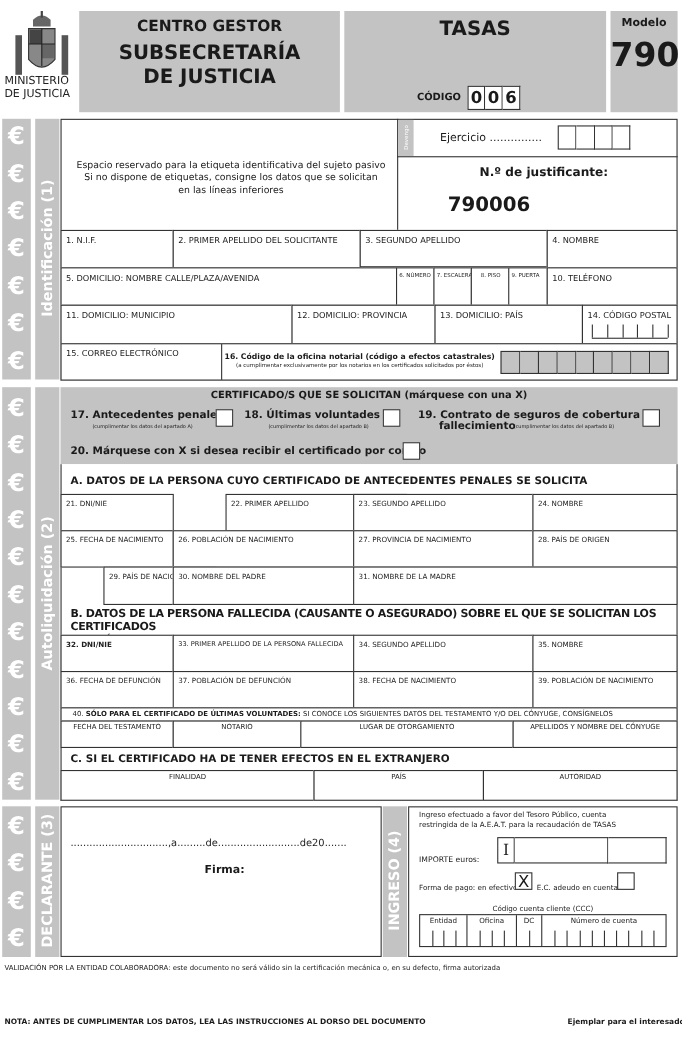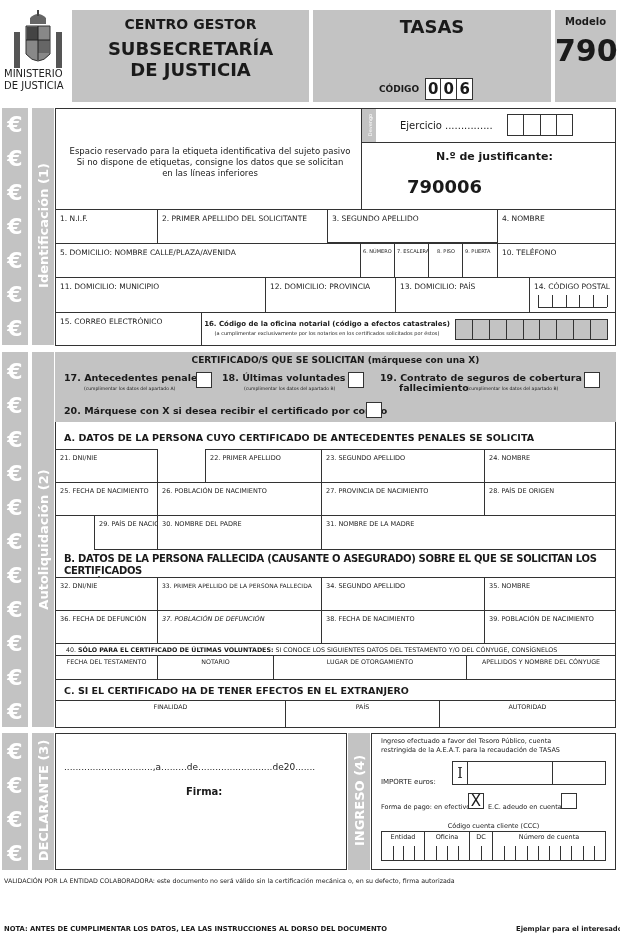--- a/index.html
+++ b/index.html
@@ -249,37 +249,37 @@
   </div>
 <div class="cell" style="left:321px;top:515px;width:295px;height:35px;">
     <span class="lbl" style="font-size:6.5px;">31. NOMBRE DE LA MADRE</span>
   </div>
 
 <div class="abs bold" style="left:64px;top:553px;font-size:10px;line-height:12px;">
   <div style="letter-spacing:-0.3px;">B. DATOS DE LA PERSONA FALLECIDA (CAUSANTE O ASEGURADO) SOBRE EL QUE SE SOLICITAN LOS CERTIFICADOS</div>
   <div style="padding-left:12px;">DE ÚLTIMAS VOLUNTADES O DE CONTRATOS DE SEGUROS DE COBERTURA POR FALLECIMIENTO</div>
 </div>
 <div class="cell" style="left:55px;top:577px;width:103px;height:34px;">
-    <span class="lbl" style="font-size:6.5px;">32. DNI/NIE</span>
+    <span class="lbl" style="font-size:6.5px;font-weight:bold;">32. DNI/NIE</span>
   </div>
 <div class="cell" style="left:157px;top:577px;width:165px;height:34px;">
     <span class="lbl" style="font-size:6px;">33. PRIMER APELLIDO DE LA PERSONA FALLECIDA</span>
   </div>
 <div class="cell" style="left:321px;top:577px;width:164px;height:34px;">
     <span class="lbl" style="font-size:6.5px;">34. SEGUNDO APELLIDO</span>
   </div>
 <div class="cell" style="left:484px;top:577px;width:132px;height:34px;">
     <span class="lbl" style="font-size:6.5px;">35. NOMBRE</span>
   </div>
 
 <div class="cell" style="left:55px;top:610px;width:118px;height:34px;">
     <span class="lbl" style="font-size:6.5px;">36. FECHA DE DEFUNCIÓN</span>
   </div>
 <div class="cell" style="left:157px;top:610px;width:165px;height:34px;">
-    <span class="lbl" style="font-size:6.5px;font-style:italic;">37. POBLACIÓN DE DEFUNCIÓN</span>
+    <span class="lbl" style="font-size:6.5px;">37. POBLACIÓN DE DEFUNCIÓN</span>
   </div>
 <div class="cell" style="left:321px;top:610px;width:164px;height:34px;">
     <span class="lbl" style="font-size:6.5px;">38. FECHA DE NACIMIENTO</span>
   </div>
 <div class="cell" style="left:484px;top:610px;width:132px;height:34px;">
     <span class="lbl" style="font-size:6.5px;">39. POBLACIÓN DE NACIMIENTO</span>
   </div>
 
 <div class="cell" style="left:55px;top:643px;width:561px;height:13px;">
   <span style="position:absolute;left:10px;top:2px;font-size:6.3px;white-space:nowrap;">

